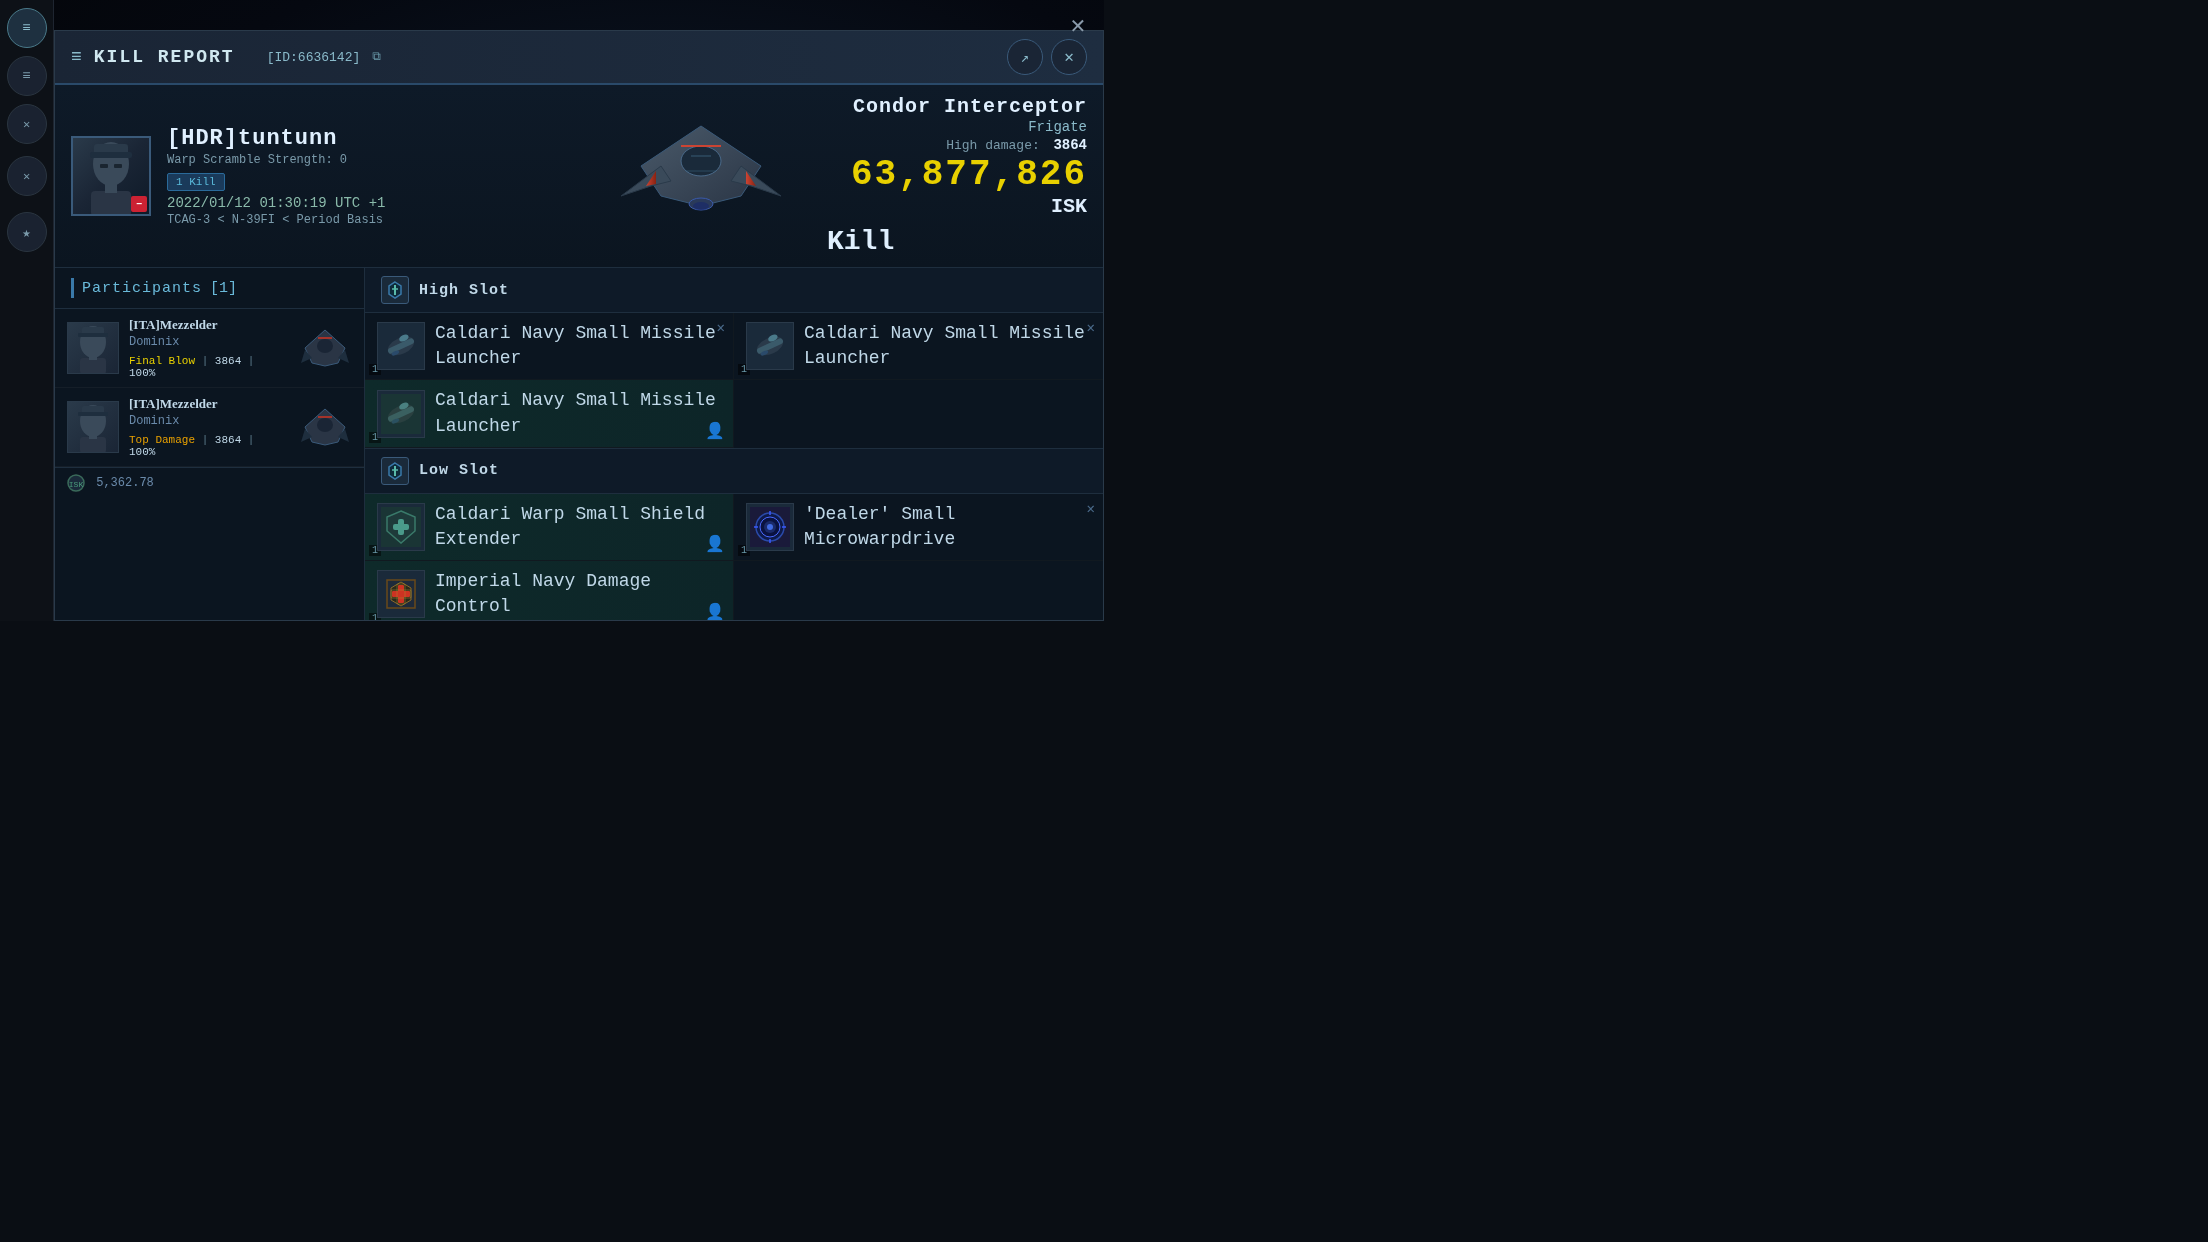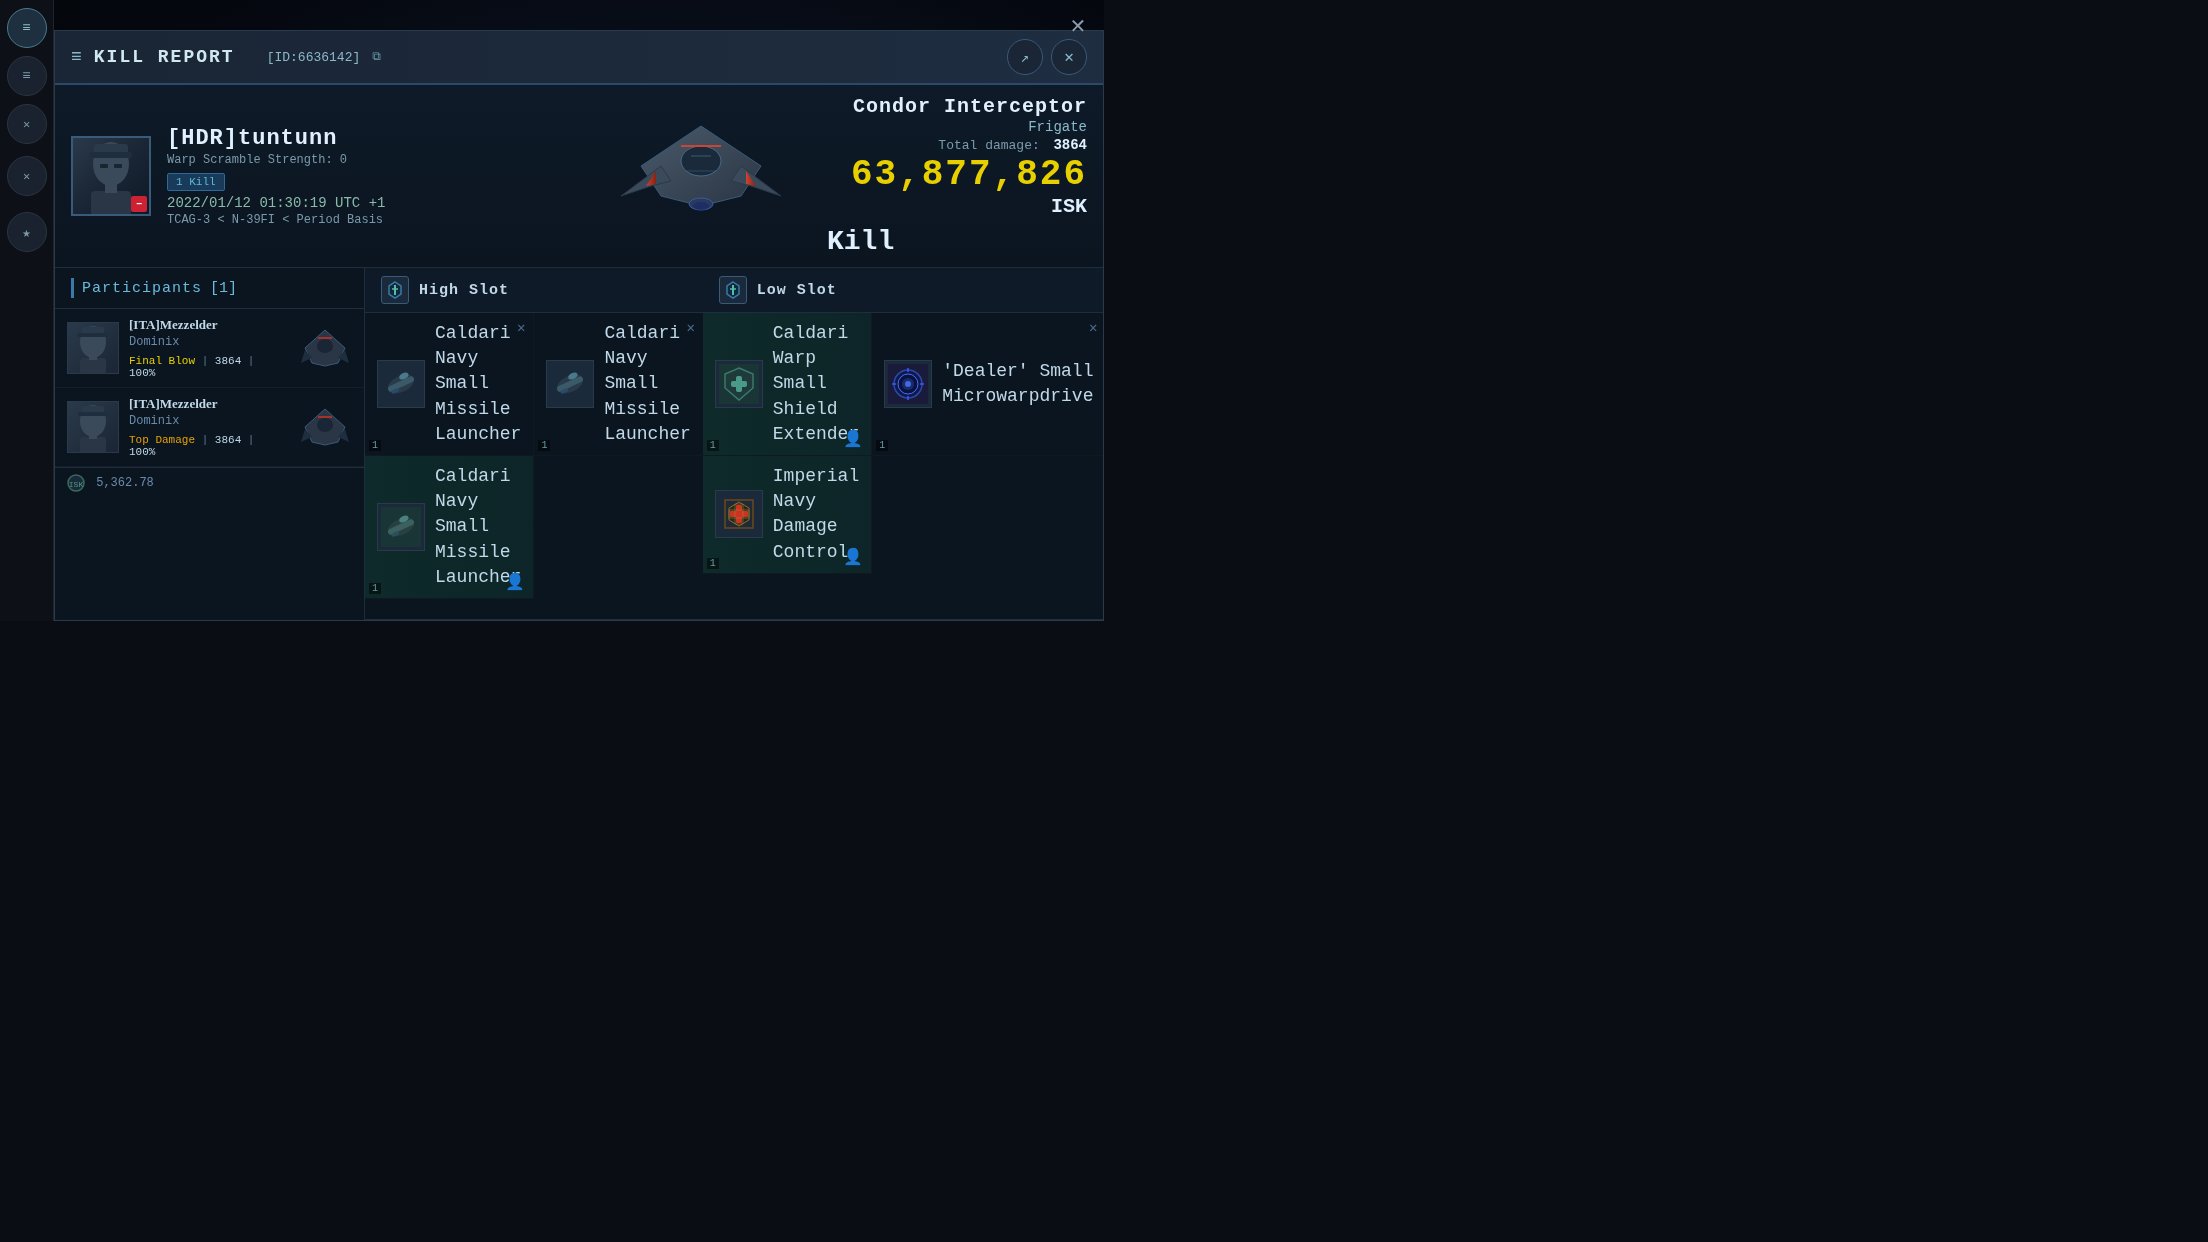--- a/index.html
+++ b/index.html
@@ -388,21 +388,21 @@
       align-items: center;
       justify-content: space-between;
       font-size: 12px;
       color: #6a8aaa;
     }
 
     
     .fittings-panel {
       flex: 1;
       display: flex;
-      flex-direction: row;
+      flex-direction: column;
       background: #0b1520;
       overflow-y: auto;
     }
 
     
     .slot-section {
       border-bottom: 1px solid #1e2e3e;
     }
     .slot-header {
       background: #0e1a28;
@@ -640,21 +640,21 @@
         <line x1="85" y1="55" x2="115" y2="55" stroke="#4a7a9a" stroke-width="1" opacity="0.4"></line>
       </svg>
     </div>
 
     <div class="ship-stats">
       <div>
         <span class="ship-class">Condor Interceptor</span>
         <span class="ship-type">Frigate</span>
       </div>
       <div>
-        <span class="damage-label">Total damage:</span>
+        <span class="damage-label">High damage:</span>
         <span class="damage-value">3864</span>
       </div>
       <div>
         <span class="isk-value">63,877,826</span>
         <span class="isk-label">ISK</span>
       </div>
       <div class="kill-badge">Kill</div>
     </div>
   </div>
 

